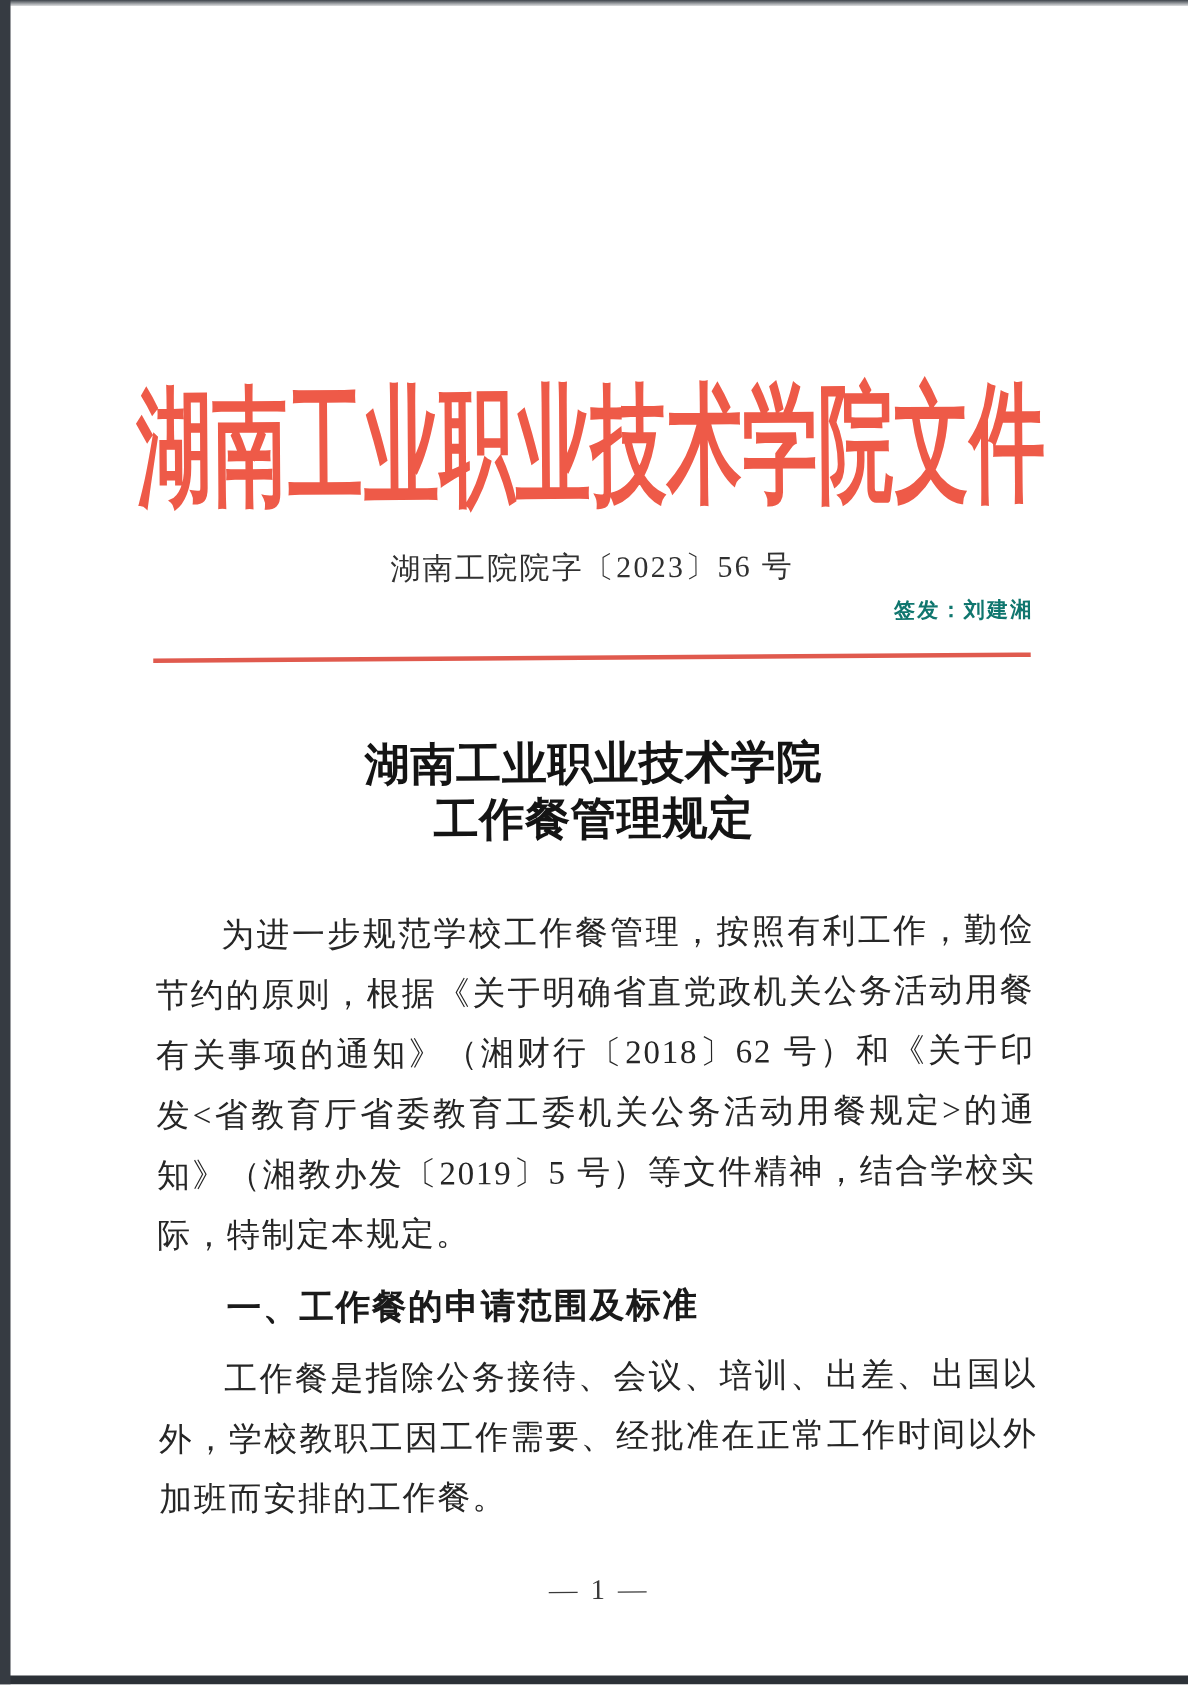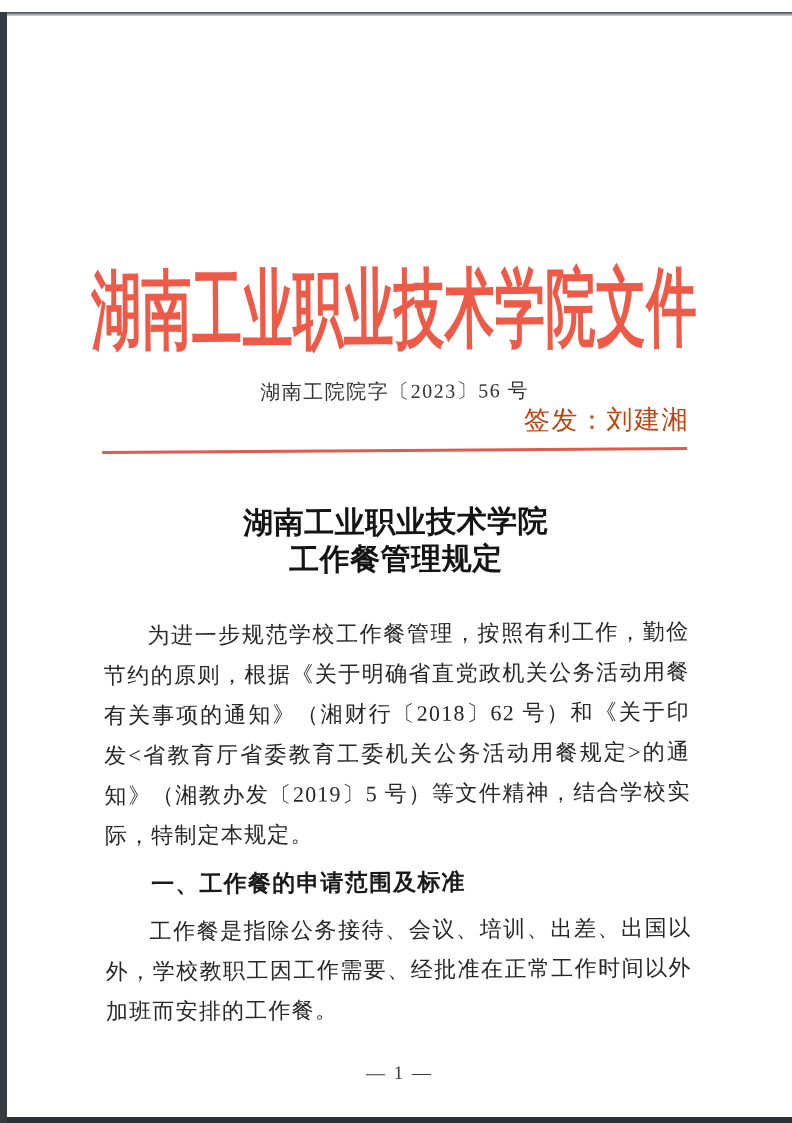--- a/index.html
+++ b/index.html
@@ -12,21 +12,20 @@
   html, body { background: #ffffff; }
   body {
     width: 792px; height: 1123px;
     font-family: "Liberation Serif", "DejaVu Serif", serif;
     position: relative;
     overflow: hidden;
   }
   .page {
     position: absolute; inset: 0;
     background: #ffffff;
-    margin-top: 12px;
   }
   
   .scan-edge-top {
     position: absolute; top: 0; left: 0; width: 100%; height: 4px;
     background: linear-gradient(to bottom, #3d434a, rgba(120,126,134,0.25));
   }
   .scan-edge-left {
     position: absolute; top: 0; left: 0; width: 7px; height: 100%;
     background: var(--edge-dark);
   }
@@ -54,23 +53,24 @@
   }
   .doc-number {
     position: absolute; top: 366px; left: 0; width: 100%;
     text-align: center;
     font-size: 20px; line-height: 26px;
     letter-spacing: 1.5px;
     color: #313131;
   }
   .issuer {
     position: absolute; top: 397px; right: 102px;
-    font-size: 26px; line-height: 26px;
+    font-size: 14px; line-height: 26px;
     letter-spacing: 1.5px;
-    color: #c2410c;
+    color: #0f766e;
+    font-weight: bold;
   }
   .red-divider {
     position: absolute; top: 437px; left: 103px;
     width: 585px; height: 3px;
     background: var(--divider-red);
   }
   .doc-title {
     position: absolute; top: 491px; left: 0; width: 100%;
     text-align: center;
     font-size: 30px; line-height: 37px;

